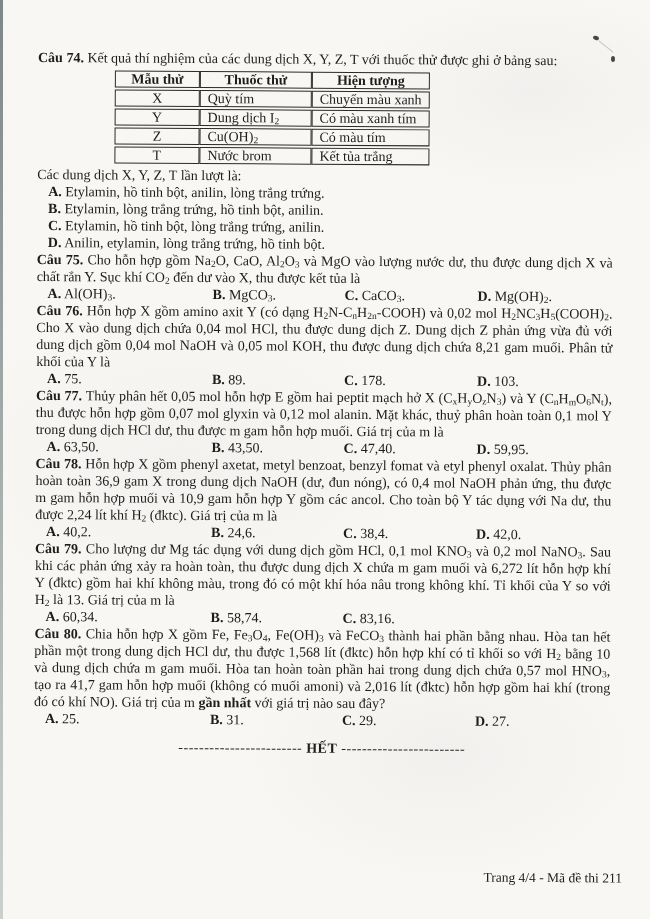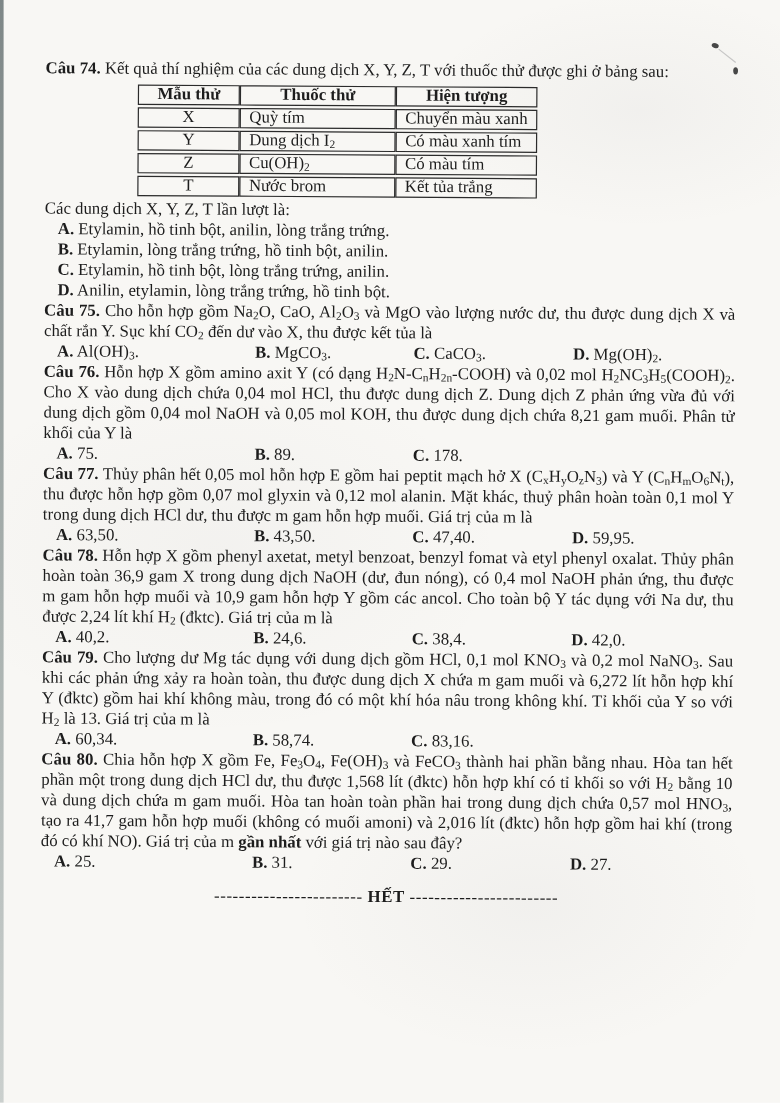--- a/index.html
+++ b/index.html
@@ -31,21 +31,21 @@
   .nowrap{ white-space:nowrap; }
   b{ font-weight:bold; }
   sub{ font-size:.68em; vertical-align:-.2em; line-height:0; }
   table.result-table{
     border-collapse:separate; border-spacing:0 2px;
     margin:2px 0 1px 77px; font-size:14px; line-height:15px;
   }
   .result-table th,.result-table td{ border:1px solid #2b2b2b; padding:0 7px; height:17px; }
   .result-table th{ font-weight:bold; text-align:center; }
   .result-table td:first-child{ text-align:center; }
-  .col-sample{ width:85px; } .col-reagent{ width:130px; } .col-result{ width:118px; }
+  .col-sample{ width:85px; } .col-reagent{ width:112px; } .col-result{ width:118px; }
   .optline{ padding-left:11px; text-align:left; }
   .opts4{ display:grid; grid-template-columns:165px 132px 133px 1fr;
     padding-left:11px; text-align:left; }
   .end-line{ text-align:center; margin-top:11px; letter-spacing:.5px; }
   .footer{ position:absolute; right:23px; top:866px; font-size:13.5px; white-space:nowrap; }
 </style>
 </head>
 <body>
 
 <div class="page">
@@ -105,20 +105,21 @@
         <span><b>D.</b> <span>Mg(OH)<sub>2</sub>.</span></span>
       </div>
     </div>
 
     <div>
       <p class="para"><b>Câu 76.</b> <span>Hỗn hợp X gồm amino axit Y (có dạng H<sub>2</sub>N-C<sub>n</sub>H<sub>2n</sub>-COOH) và 0,02 mol H<sub>2</sub>NC<sub>3</sub>H<sub>5</sub>(COOH)<sub>2</sub>. Cho X vào dung dịch chứa 0,04 mol HCl, thu được dung dịch Z. Dung dịch Z phản ứng vừa đủ với dung dịch gồm 0,04 mol NaOH và 0,05 mol KOH, thu được dung dịch chứa 8,21 gam muối. Phân tử khối của Y là</span></p>
       <div class="opts4">
         <span><b>A.</b> <span>75.</span></span>
         <span><b>B.</b> <span>89.</span></span>
         <span><b>C.</b> <span>178.</span></span>
+        <span><b>D.</b> <span>103.</span></span>
       </div>
     </div>
 
     <div>
       <p class="para"><b>Câu 77.</b> <span>Thủy phân hết 0,05 mol hỗn hợp E gồm hai peptit mạch hở X (C<sub>x</sub>H<sub>y</sub>O<sub>z</sub>N<sub>3</sub>) và Y (C<sub>n</sub>H<sub>m</sub>O<sub>6</sub>N<sub>t</sub>), thu được hỗn hợp gồm 0,07 mol glyxin và 0,12 mol alanin. Mặt khác, thuỷ phân hoàn toàn 0,1 mol Y trong dung dịch HCl dư, thu được m gam hỗn hợp muối. Giá trị của m là</span></p>
       <div class="opts4">
         <span><b>A.</b> <span>63,50.</span></span>
         <span><b>B.</b> <span>43,50.</span></span>
         <span><b>C.</b> <span>47,40.</span></span>
         <span><b>D.</b> <span>59,95.</span></span>
@@ -149,14 +150,15 @@
       <div class="opts4">
         <span><b>A.</b> <span>25.</span></span>
         <span><b>B.</b> <span>31.</span></span>
         <span><b>C.</b> <span>29.</span></span>
         <span><b>D.</b> <span>27.</span></span>
       </div>
     </div>
 
     <p class="end-line">------------------------ <b>HẾT</b> ------------------------</p>
 
+    <div class="footer">Trang 4/4 - Mã đề thi 211</div>
   </div>
 </div>
 
 </body></html>

